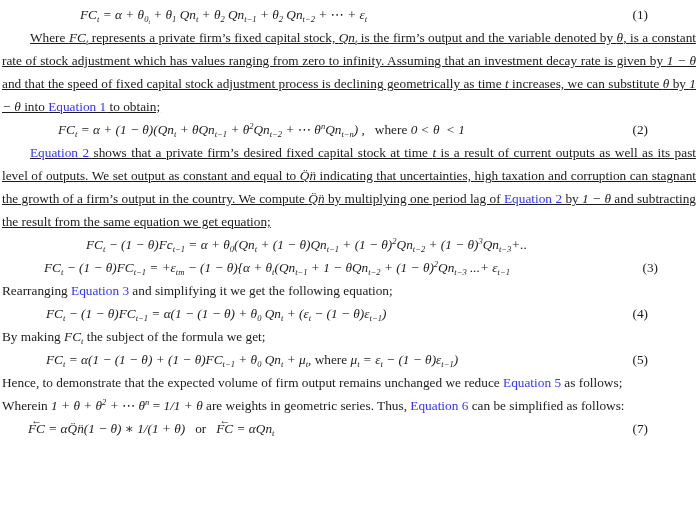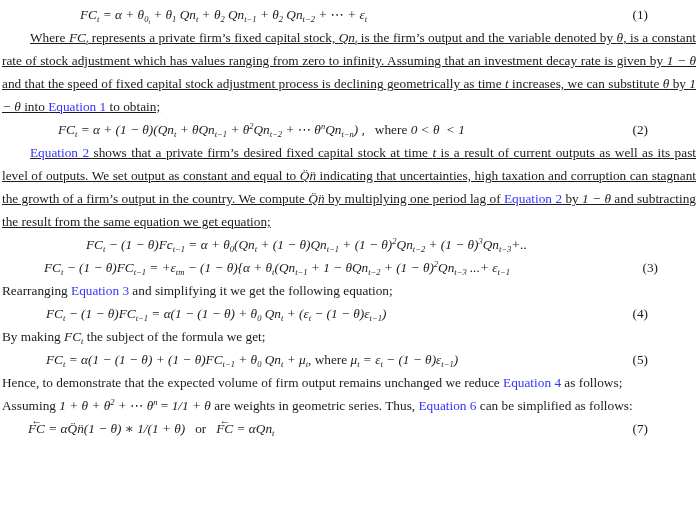--- a/index.html
+++ b/index.html
@@ -56,17 +56,17 @@
       <div class="equation eq1"><span class="eq-body"><span class="seg-math">FC<sub>t</sub> = α + θ<sub>0<sub>t</sub></sub> + θ<sub>1</sub> Qn<sub>t</sub> + θ<sub>2</sub> Qn<sub>t−1</sub> + θ<sub>2</sub> Qn<sub>t−2</sub> + ⋯ + ε<sub>t</sub></span></span><span class="eq-num">(1)</span></div>
       <p class="para indent"><span class="seg-text">Where </span><span class="seg-math">FC<sub>t</sub></span><span class="seg-text"> represents a private firm’s fixed capital stock, </span><span class="seg-math">Qn<sub>t</sub></span><span class="seg-text"> is the firm’s output and the variable denoted by </span><span class="seg-math">θ</span><span class="seg-text">, is a constant rate of stock adjustment which has values ranging from zero to infinity. Assuming that an investment decay rate is given by </span><span class="seg-math">1 − θ</span><span class="seg-text"> and that the speed of fixed capital stock adjustment process is declining geometrically as time </span><span class="seg-math">t</span><span class="seg-text"> increases, we can substitute </span><span class="seg-math">θ</span><span class="seg-text"> by </span><span class="seg-math">1 − θ</span><span class="seg-text"> into </span><span class="seg-eqref">Equation 1</span><span class="seg-text"> to obtain;</span></p>
       <div class="equation eq2"><span class="eq-body"><span class="seg-math">FC<sub>t</sub> = α + (1 − θ)(Qn<sub>t</sub> + θQn<sub>t−1</sub> + θ<sup>2</sup>Qn<sub>t−2</sub> + ⋯ θ<sup>n</sup>Qn<sub>t−n</sub>) ,</span><span class="seg-roman">   where </span><span class="seg-math">0 &lt; θ  &lt; 1</span></span><span class="eq-num">(2)</span></div>
       <p class="para indent"><span class="seg-eqref">Equation 2</span><span class="seg-text"> shows that a private firm’s desired fixed capital stock at time </span><span class="seg-math">t</span><span class="seg-text"> is a result of current outputs as well as its past level of outputs.  We set output as constant and equal to </span><span class="seg-math">Q̈n̈</span><span class="seg-text">  indicating that uncertainties, high taxation and corruption can stagnant the growth of a firm’s output in the country. We compute </span><span class="seg-math">Q̈n̈</span><span class="seg-text">  by multiplying one period lag of </span><span class="seg-eqref">Equation 2</span><span class="seg-text"> by </span><span class="seg-math">1 − θ</span><span class="seg-text"> and subtracting the result from the same equation we get equation;</span></p>
       <div class="equation eq3a"><span class="eq-body"><span class="seg-math">FC<sub>t</sub> − (1 − θ)Fc<sub>t−1</sub> = α + θ<sub>0</sub>(Qn<sub>t</sub> + (1 − θ)Qn<sub>t−1</sub> + (1 − θ)<sup>2</sup>Qn<sub>t−2</sub> + (1 − θ)<sup>3</sup>Qn<sub>t−3</sub>+..</span></span></div>
       <div class="equation eq3b"><span class="eq-body"><span class="seg-math">FC<sub>t</sub> − (1 − θ)FC<sub>t−1</sub> = +ε<sub>tm</sub> − (1 − θ){α + θ<sub>t</sub>(Qn<sub>t−1</sub> + 1 − θQn<sub>t−2</sub> + (1 − θ)<sup>2</sup>Qn<sub>t−3</sub> ...+ ε<sub>t−1</sub></span></span><span class="eq-num">(3)</span></div>
       <p class="para"><span class="seg-text">Rearranging </span><span class="seg-eqref">Equation 3</span><span class="seg-text"> and simplifying it we get the following equation;</span></p>
       <div class="equation eq4"><span class="eq-body"><span class="seg-math">FC<sub>t</sub> − (1 − θ)FC<sub>t−1</sub> = α(1 − (1 − θ) + θ<sub>0</sub> Qn<sub>t</sub> + (ε<sub>t</sub> − (1 − θ)ε<sub>t−1</sub>)</span></span><span class="eq-num">(4)</span></div>
       <p class="para"><span class="seg-text">By making </span><span class="seg-math">FC<sub>t</sub></span><span class="seg-text"> the subject of the formula we get;</span></p>
       <div class="equation eq5"><span class="eq-body"><span class="seg-math">FC<sub>t</sub> = α(1 − (1 − θ) + (1 − θ)FC<sub>t−1</sub> + θ<sub>0</sub> Qn<sub>t</sub> + μ<sub>t</sub>,</span><span class="seg-roman"> where </span><span class="seg-math">μ<sub>t</sub> = ε<sub>t</sub> − (1 − θ)ε<sub>t−1</sub>)</span></span><span class="eq-num">(5)</span></div>
-      <p class="para"><span class="seg-text">Hence, to demonstrate that the expected volume of firm output remains unchanged we reduce </span><span class="seg-eqref">Equation 4</span><span class="seg-text"> as follows;</span></p>
-      <p class="para"><span class="seg-text">Assuming </span><span class="seg-math">1 + θ + θ<sup>2</sup> + ⋯ θ<sup>n</sup></span><span class="seg-text"> = </span><span class="seg-math">1/1 + θ</span><span class="seg-text"> are weights in geometric series. Thus, </span><span class="seg-eqref">Equation 6</span><span class="seg-text"> can be simplified as follows:</span></p>
+      <p class="para"><span class="seg-text">Hence, to demonstrate that the expected volume of firm output remains unchanged we reduce </span><span class="seg-eqref">Equation 5</span><span class="seg-text"> as follows;</span></p>
+      <p class="para"><span class="seg-text">Wherein </span><span class="seg-math">1 + θ + θ<sup>2</sup> + ⋯ θ<sup>n</sup></span><span class="seg-text"> = </span><span class="seg-math">1/1 + θ</span><span class="seg-text"> are weights in geometric series. Thus, </span><span class="seg-eqref">Equation 6</span><span class="seg-text"> can be simplified as follows:</span></p>
       <div class="equation eq7"><span class="eq-body"><span class="overleft seg-math">FC</span><span class="seg-math"> = αQ̈n̈(1 − θ) ∗ 1/(1 + θ)</span><span class="seg-roman">   or   </span><span class="overleft seg-math">FC</span><span class="seg-math"> = αQn<sub>t</sub></span></span><span class="eq-num">(7)</span></div>
     </div>
 </div>
 
 </body></html>

